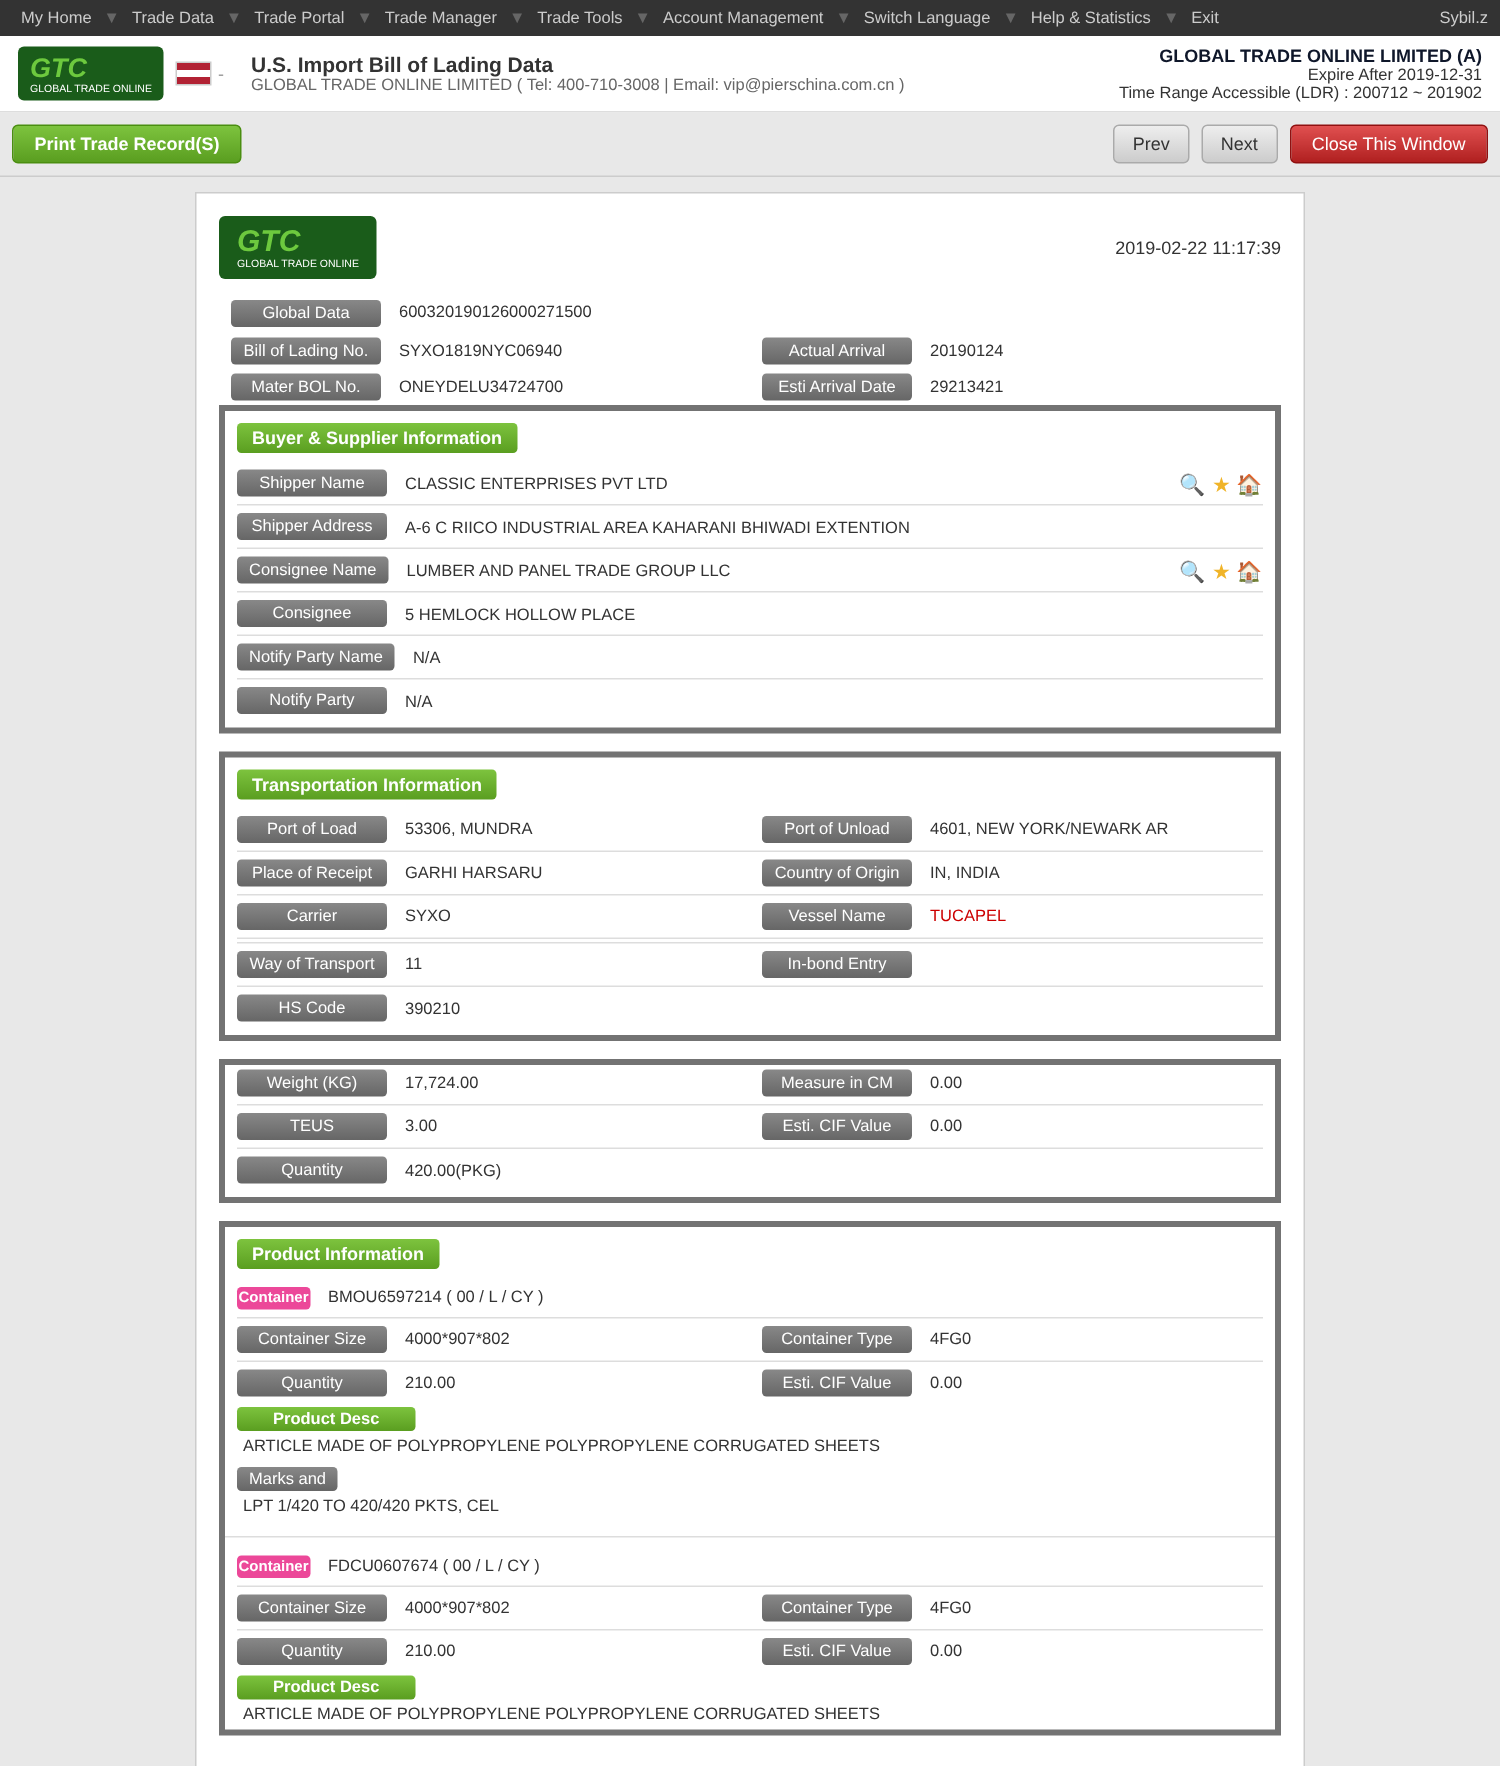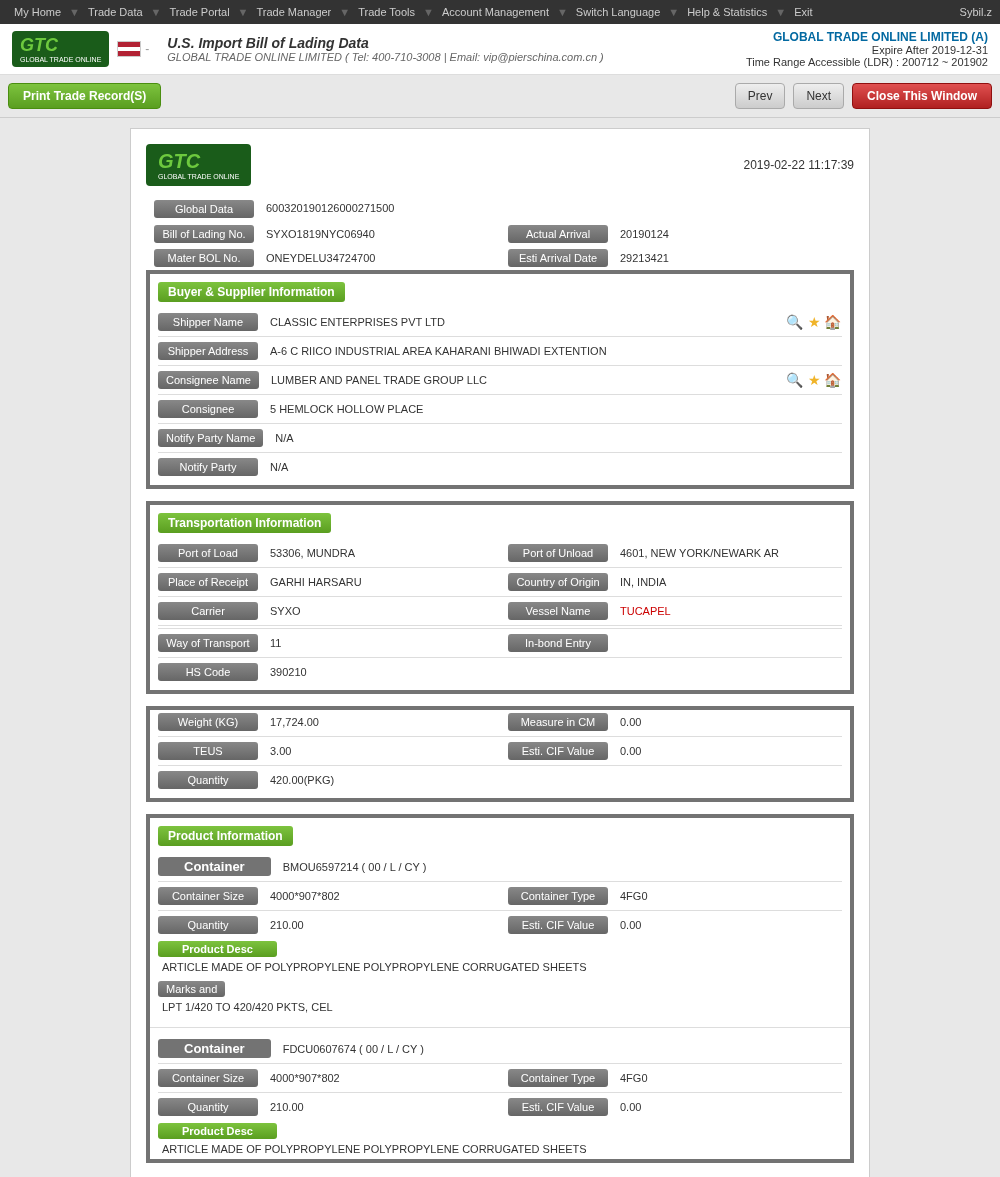--- a/index.html
+++ b/index.html
@@ -35,25 +35,25 @@
       padding: 4px 8px;
       border-radius: 4px;
       display: flex;
       align-items: center;
       justify-content: center;
     }
     .logo-text { color: #6dc93e; font-weight: bold; font-size: 18px; font-style: italic; }
     .logo-sub { color: #fff; font-size: 7px; text-align: center; }
     .flag-area { display: flex; align-items: center; gap: 4px; }
     .flag { width: 24px; height: 16px; background: linear-gradient(to bottom, #b22234 33%, #fff 33%, #fff 66%, #b22234 66%); border: 1px solid #ccc; }
-    .header-title { margin-left: 10px; font-style: italic; }
+    .header-title { margin-left: 10px; }
     .header-title .main-title { font-size: 14px; font-weight: bold; color: #333; }
     .header-title .sub-title { font-size: 11px; color: #666; }
     .header-right { margin-left: auto; text-align: right; }
-    .header-right .company { color: #0369a1; font-weight: bold; font-size: 12px; }
+    .header-right .company { color: #0f172a; font-weight: bold; font-size: 12px; }
     .header-right .expire { color: #333; font-size: 11px; }
     .header-right .range { color: #333; font-size: 11px; }
 
     
     .btn-bar {
       background: #e8e8e8;
       padding: 8px;
       display: flex;
       justify-content: space-between;
       align-items: center;
@@ -82,21 +82,21 @@
       font-size: 12px;
     }
     .btn-red {
       background: linear-gradient(to bottom, #e05050, #b02020);
       color: #fff;
       border: 1px solid #901010;
       padding: 5px 14px;
       border-radius: 4px;
       cursor: pointer;
       font-size: 12px;
-      font-weight: bold;
+      font-weight: normal;
     }
 
     
     .main-content {
       background: #e8e8e8;
       padding: 10px 130px;
     }
 
     
     .document {
@@ -152,21 +152,21 @@
       padding: 2px 4px;
     }
 
     .global-data-row {
       display: flex;
       padding: 4px 8px;
       gap: 8px;
     }
     .bill-row {
       display: flex;
-      align-items: center;
+      align-items: flex-end;
       padding: 3px 8px;
       gap: 8px;
     }
 
     
     .icon-search { color: #999; font-size: 14px; cursor: pointer; }
     .icon-star { color: #f0b429; font-size: 14px; }
     .icon-home { color: #cc0000; font-size: 14px; }
 
     
@@ -177,25 +177,25 @@
     }
     .col-cell {
       display: flex;
       align-items: center;
       padding: 3px 8px;
       gap: 8px;
     }
 
     
     .container-label {
-      background: #737373;
-      color: #fff;
-      padding: 2px 26px;
+      background: #ec4899;
+      color: #fff;
+      padding: 2px 1px;
       border-radius: 3px;
-      font-size: 13px;
+      font-size: 10px;
       font-weight: bold;
       display: inline-block;
     }
 
     
     .product-desc-label {
       background: linear-gradient(to bottom, #7dc33e, #5a9e20);
       color: #fff;
       padding: 2px 24px;
       border-radius: 3px;

